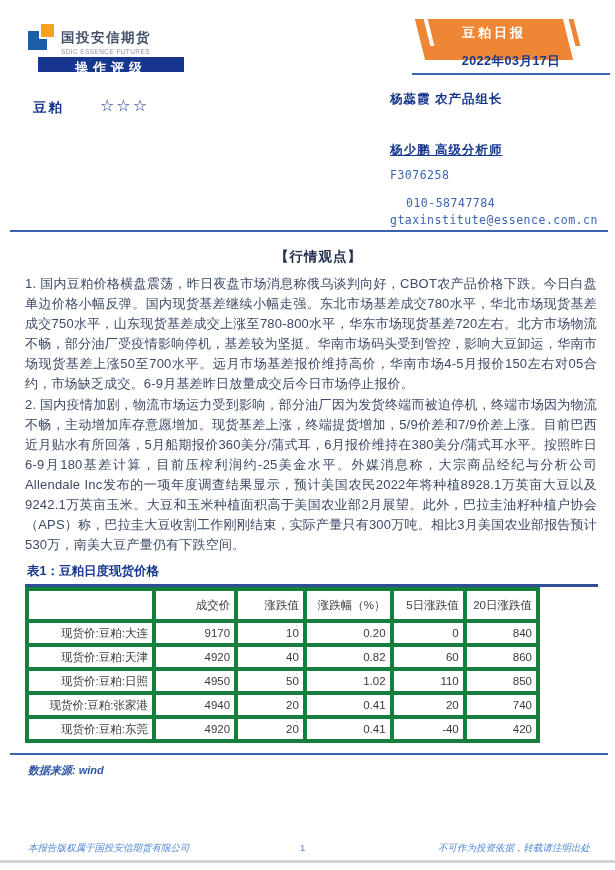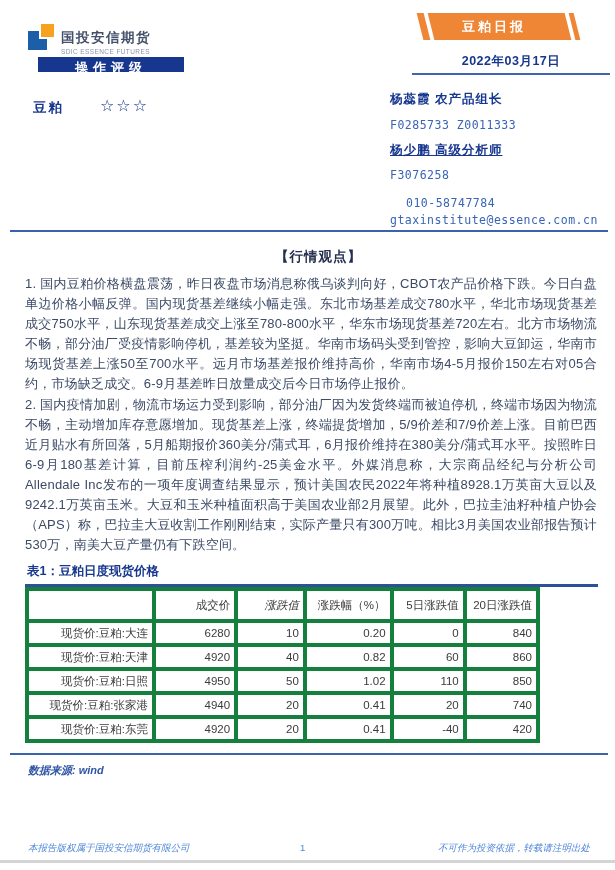--- a/index.html
+++ b/index.html
@@ -15,21 +15,21 @@
   .logo-sq-orange { position:absolute; right:1px; top:0; width:13px; height:13px; background:#F6A21D;
                     border-left:2px solid #fff; border-bottom:2px solid #fff; }
   .logo-cn { font-size:13.5px; font-weight:bold; color:#45506B; letter-spacing:1.5px; margin-top:5px; }
   .logo-en { font-size:6.5px; color:#8A93A8; letter-spacing:0.4px; margin-top:1px; }
 
   .rating-box { position:absolute; left:38px; top:57px; width:146px; height:15px; background:#17378F;
                 color:#fff; font-size:13px; font-weight:bold; text-align:center; line-height:22px; letter-spacing:5px; }
   .product { position:absolute; left:33px; top:99px; font-size:13.5px; font-weight:bold; color:#17378F; letter-spacing:2px; }
   .stars { position:absolute; left:100px; top:96px; font-size:16px; color:#17378F; letter-spacing:2px; }
 
-  .badge { position:absolute; left:420px; top:13px; width:148px; height:27px; }
+  .badge { position:absolute; left:420px; top:19px; width:148px; height:41px; }
   .badge-bg { position:absolute; inset:0; background:#EF8636; transform:skewX(14deg); }
   .badge-slash { position:absolute; left:7px; top:0; width:4px; height:27px; background:#fff; transform:skewX(14deg); z-index:1; }
   .badge-sliver { position:absolute; right:-9px; top:0; width:5px; height:27px; background:#EF8636; transform:skewX(14deg); }
   .badge-label { position:relative; z-index:2; text-align:center; line-height:27px; color:#fff;
                  font-weight:bold; font-size:13px; letter-spacing:3px; }
 
   .date { position:absolute; left:412px; top:53px; width:198px; text-align:center;
           font-size:12.5px; font-weight:bold; color:#17378F; letter-spacing:0.5px; }
   .date-line { position:absolute; left:412px; top:73px; width:198px; height:2px; background:#3F66B0; }
 
@@ -49,21 +49,21 @@
   .para.second { margin-top:1px; }
 
   
   .table-title { margin:8px 0 0 27px; font-size:12.5px; font-weight:bold; color:#17378F; }
   .table-rule { margin:4px 0 0 25px; width:573px; height:3px; background:#2F4F96; }
   table.spot { margin:0 0 0 25px; width:515px; border-collapse:collapse; font-size:11.5px; color:#3B3B3B;
                table-layout:fixed; }
   table.spot th, table.spot td { border:4px solid #15803d; text-align:right; padding:0 4px; overflow:hidden; }
   table.spot th { height:28px; font-weight:normal; }
   table.spot td { height:20px; }
-  .c0 { width:26%; } .c1 { width:16%; } .c2 { width:13%;font-style:italic; } .c3 { width:17%; } .c4 { width:14%;margin-left:46px; } .c5 { width:14%; }
+  .c0 { width:26%; } .c1 { width:16%; } .c2 { width:13%; } .c3 { width:17%; } .c4 { width:14%;margin-left:46px; } .c5 { width:14%; }
 
   .source-rule { margin:10px 0 0 10px; width:598px; height:2px; background:#3B62AC; }
   .source { margin:8px 0 0 28px; font-size:11px; font-style:italic; font-weight:bold; color:#2F55A5; }
 
   
   .footer { position:absolute; left:0; top:842px; width:615px; font-size:9.5px; font-style:italic; color:#4D86D8; }
   .footer-left { position:absolute; left:28px; top:0; }
   .footer-page { position:absolute; left:300px; top:0; font-style:normal; }
   .footer-right { position:absolute; right:25px; top:0; }
   .bottom-bar { position:absolute; left:0; top:860px; width:615px; height:3px; background:#D4D4D4; }
@@ -94,21 +94,20 @@
       <div class="badge-bg"></div>
       <div class="badge-slash"></div>
       <div class="badge-sliver"></div>
       <div class="badge-label">豆粕日报</div>
     </div>
 
     <div class="date">2022年03月17日</div>
     <div class="date-line"></div>
 
     <div class="an an1 an-name">杨蕊霞 农产品组长</div>
-    <div class="an an2 an-id">F0285733 Z0011333</div>
     <div class="an an3 an-name">杨少鹏 高级分析师</div>
     <div class="an an4 an-id">F3076258</div>
     <div class="an an-phone an-id">010-58747784</div>
     <div class="an an-email an-id">gtaxinstitute@essence.com.cn</div>
 
     <div class="header-rule"></div>
   </div>
 
   <div class="section-title">【行情观点】</div>
   <div class="para">1. 国内豆粕价格横盘震荡，昨日夜盘市场消息称俄乌谈判向好，CBOT农产品价格下跌。今日白盘单边价格小幅反弹。国内现货基差继续小幅走强。东北市场基差成交780水平，华北市场现货基差成交750水平，山东现货基差成交上涨至780-800水平，华东市场现货基差720左右。北方市场物流不畅，部分油厂受疫情影响停机，基差较为坚挺。华南市场码头受到管控，影响大豆卸运，华南市场现货基差上涨50至700水平。远月市场基差报价维持高价，华南市场4-5月报价150左右对05合约，市场缺乏成交。6-9月基差昨日放量成交后今日市场停止报价。</div>
@@ -124,21 +123,21 @@
         <th class="c1">成交价</th>
         <th class="c2">涨跌值</th>
         <th class="c3">涨跌幅（%）</th>
         <th class="c4">5日涨跌值</th>
         <th class="c5">20日涨跌值</th>
       </tr>
     </thead>
     <tbody>
       <tr>
         <td>现货价:豆粕:大连</td>
-        <td>6280</td>
+        <td>9170</td>
         <td>10</td>
         <td>0.20</td>
         <td>0</td>
         <td>840</td>
       </tr>
       <tr>
         <td>现货价:豆粕:天津</td>
         <td>4920</td>
         <td>40</td>
         <td>0.82</td>

